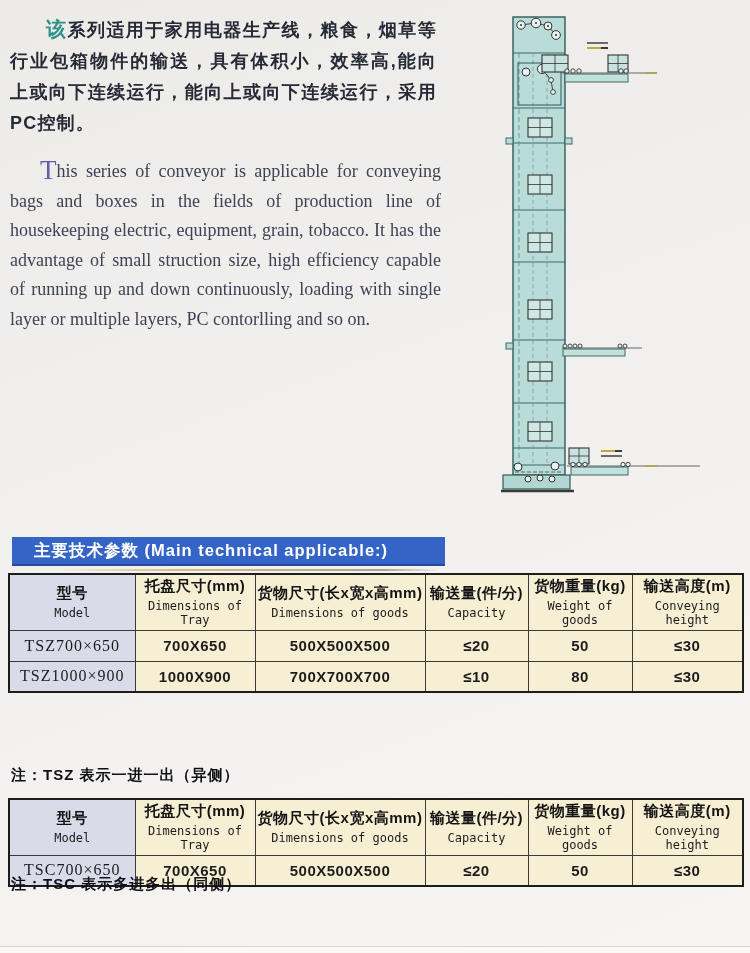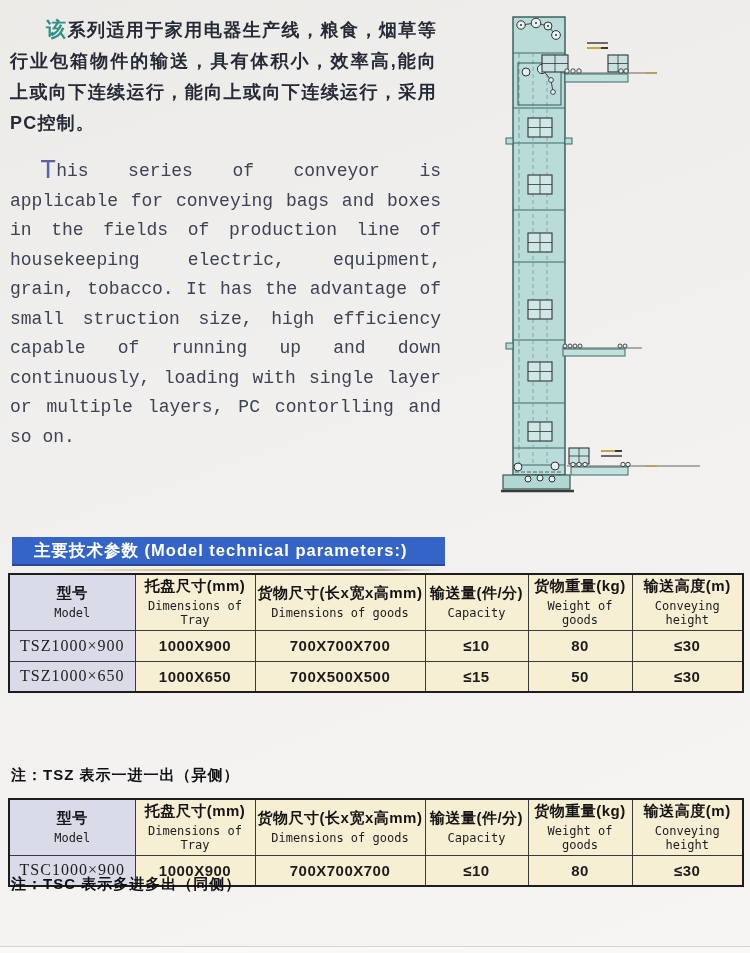--- a/index.html
+++ b/index.html
@@ -10,21 +10,21 @@
     background:linear-gradient(160deg,#edebe8 0%,#f2f0ee 45%,#f6f5f3 100%);
   }
   .intro-zh {
     position:absolute; left:10px; top:14px; width:427px;
     font-size:18px; line-height:31px; font-weight:600; letter-spacing:1.2px;
     color:#252a36; text-align:justify; text-indent:36px;
   }
   .lead-zh { color:#2e9188; font-size:20px; font-weight:700; }
   .intro-en {
     position:absolute; left:10px; top:157px; width:431px;
-    font-family:Liberation Mono, monospace;
+    font-family:Liberation Serif, serif;
     font-size:18px; line-height:29.5px; color:#3d4254; text-align:justify; text-indent:30px;
   }
   .lead-en { color:#5d5fa8; font-size:27px; line-height:1; vertical-align:-2px; }
   .section-bar {
     position:absolute; left:12px; top:537px; width:433px; height:29px;
     background:#3465c6; border-bottom:2px solid #27499c;
     color:#ffffff; font-size:16.5px; font-weight:700; letter-spacing:1px;
     line-height:27px; padding-left:22px; white-space:nowrap;
   }
   .bar-streak {
@@ -178,21 +178,21 @@
     <line x1="20" y1="462" x2="66" y2="462" stroke="#555555" stroke-width="0.9" stroke-dasharray="4 2"></line>
     <circle cx="23" cy="457" r="4" fill="#e6f2f0" stroke="#333333" stroke-width="1"></circle>
     <circle cx="60" cy="456" r="4" fill="#e6f2f0" stroke="#333333" stroke-width="1"></circle>
     <circle cx="33" cy="469" r="3" fill="#e6f2f0" stroke="#333333" stroke-width="1"></circle>
     <circle cx="45" cy="468" r="3" fill="#e6f2f0" stroke="#333333" stroke-width="1"></circle>
     <circle cx="57" cy="469" r="3" fill="#e6f2f0" stroke="#333333" stroke-width="1"></circle>
   </g>
   <line x1="6" y1="481" x2="79" y2="481" stroke="#3a3a3a" stroke-width="2.6"></line>
 </svg>
 
-<div class="section-bar">主要技术参数 (Model technical parameters:)</div>
+<div class="section-bar">主要技术参数 (Main technical applicable:)</div>
 <div class="bar-streak"></div>
 
 <table class="spec" id="table1">
   <colgroup>
     <col style="width:126px">
       <col style="width:120px">
       <col style="width:170px">
     <col style="width:103px">
       <col style="width:104px">
       <col style="width:111px">
@@ -220,33 +220,33 @@
           <div class="h-en">Weight of goods</div>
         </th>
       <th>
           <div class="h-zh">输送高度(m)</div>
           <div class="h-en">Conveying height</div>
         </th>
     </tr>
   </thead>
   <tbody>
     <tr>
+      <td class="model-col">TSZ700×650</td>
+      <td>700X650</td>
+      <td>500X500X500</td>
+      <td>≤20</td>
+      <td>50</td>
+      <td>≤30</td>
+    </tr>
+    <tr>
       <td class="model-col">TSZ1000×900</td>
       <td>1000X900</td>
       <td>700X700X700</td>
       <td>≤10</td>
       <td>80</td>
-      <td>≤30</td>
-    </tr>
-    <tr>
-      <td class="model-col">TSZ1000×650</td>
-      <td>1000X650</td>
-      <td>700X500X500</td>
-      <td>≤15</td>
-      <td>50</td>
       <td>≤30</td>
     </tr>
   </tbody>
 </table>
 
 <div class="note" id="note1">注：TSZ 表示一进一出（异侧）</div>
 
 <table class="spec" id="table2">
   <colgroup>
     <col style="width:126px">
@@ -279,25 +279,25 @@
           <div class="h-en">Weight of goods</div>
         </th>
       <th>
           <div class="h-zh">输送高度(m)</div>
           <div class="h-en">Conveying height</div>
         </th>
     </tr>
   </thead>
   <tbody>
     <tr>
-      <td class="model-col">TSC1000×900</td>
-      <td>1000X900</td>
-      <td>700X700X700</td>
-      <td>≤10</td>
-      <td>80</td>
+      <td class="model-col">TSC700×650</td>
+      <td>700X650</td>
+      <td>500X500X500</td>
+      <td>≤20</td>
+      <td>50</td>
       <td>≤30</td>
     </tr>
   </tbody>
 </table>
 
 <div class="note" id="note2">注：TSC 表示多进多出（同侧）</div>
 
 <div class="page-edge"></div>
 
 </body></html>

